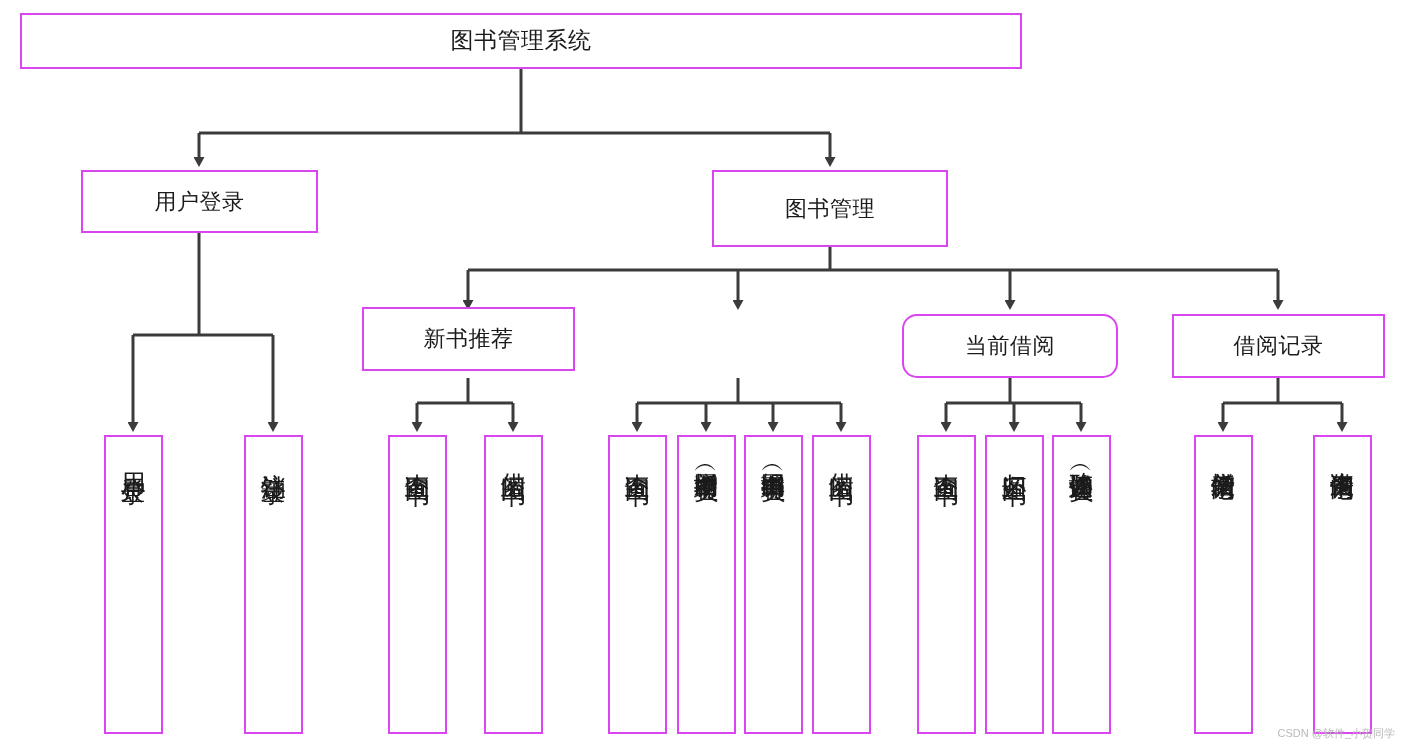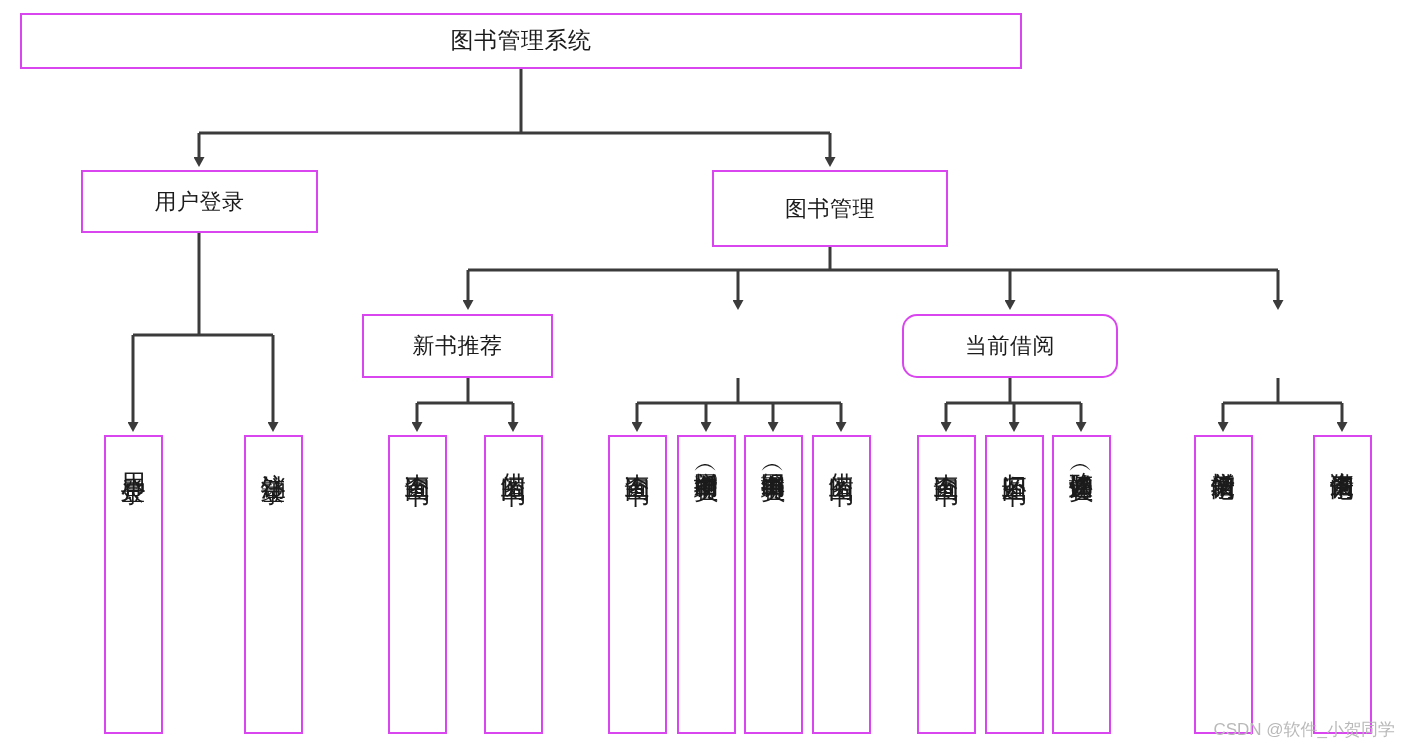--- a/index.html
+++ b/index.html
@@ -64,21 +64,21 @@
     white-space: nowrap;
   }
   .node.v.tall .node-label {
     font-size: 24px;
     letter-spacing: 1px;
   }
   .watermark {
     position: absolute;
     right: 10px;
     bottom: 6px;
-    font-size: 17px;
+    font-size: 11px;
     color: #b9b9b9;
     white-space: nowrap;
     user-select: none;
   }
 </style>
 </head>
 <body>
 
 <div id="canvas">
 
@@ -136,26 +136,29 @@
     <span class="node-label">图书管理系统</span>
   </div>
 
   <div class="node h" style="left:81px; top:170px; width:237px; height:63px;">
     <span class="node-label">用户登录</span>
   </div>
   <div class="node h" style="left:712px; top:170px; width:236px; height:77px;">
     <span class="node-label">图书管理</span>
   </div>
 
-  <div class="node h" style="left:362px; top:314px; width:191px; height:64px;">
+  <div class="node h" style="left:362px; top:307px; width:213px; height:64px;">
     <span class="node-label">新书推荐</span>
   </div>
   <div class="node h" style="left:902px; top:314px; width:216px; height:64px;border-radius:15px;">
     <span class="node-label">当前借阅</span>
   </div>
+  <div class="node h" style="left:1172px; top:314px; width:213px; height:64px;">
+    <span class="node-label">借阅记录</span>
+  </div>
 
   <div class="node v" style="left:104px; top:435px; width:59px; height:299px;">
     <span class="node-label">用户登录</span>
   </div>
   <div class="node v" style="left:244px; top:435px; width:59px; height:299px;">
     <span class="node-label">注销登录</span>
   </div>
 
   <div class="node v" style="left:388px; top:435px; width:59px; height:299px;">
     <span class="node-label">查询图书</span>

